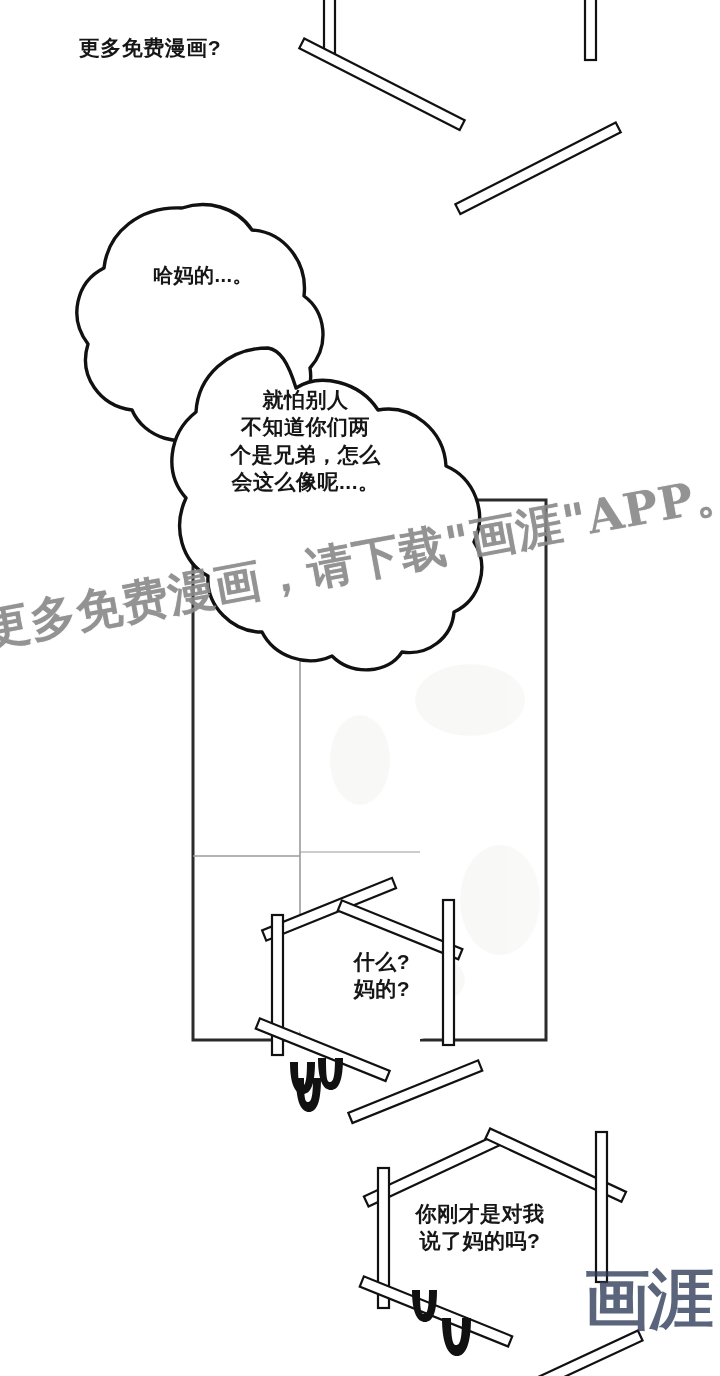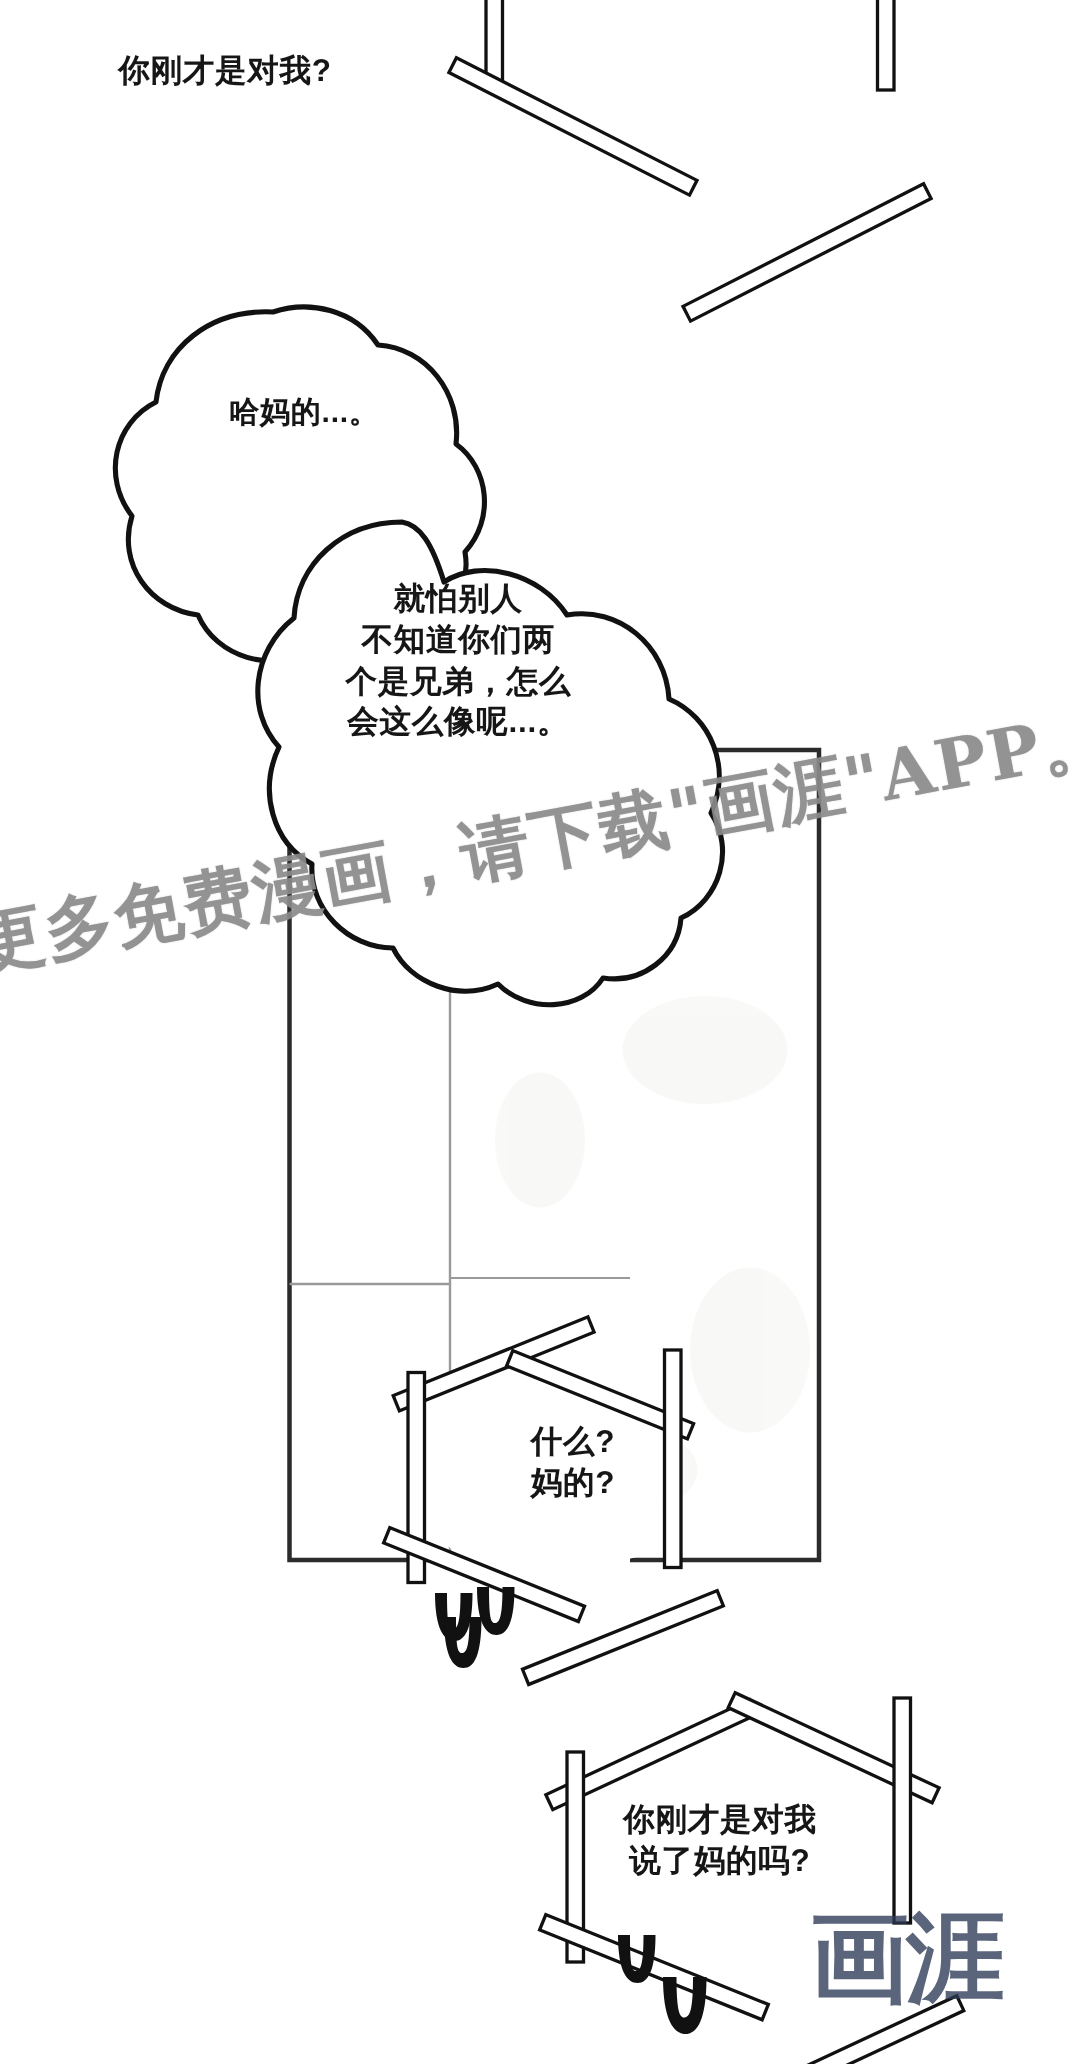--- a/index.html
+++ b/index.html
@@ -86,22 +86,22 @@
     right:8px;
     bottom:4px;
     width:172px;
     height:96px;
     z-index:70;
   }
   #corner-logo .logo-main{
     position:absolute;
     left:0; top:-4px;
     width:172px;
-    text-align:left;
-    font-family:Liberation Sans, sans-serif;
+    text-align:right;
+    font-family:Liberation Mono, monospace;
     font-weight:700;
     font-size:66px;
     line-height:1;
     color:#2d3a57;
     opacity:.78;
     letter-spacing:-2px;
   }
   #corner-logo .logo-sub{
     position:absolute;
     left:0; bottom:2px;
@@ -275,21 +275,21 @@
 
         <rect class="stick" x="490" y="1330" width="150" height="11" transform="rotate(-25 640 1335)"></rect>
 
         <path class="tail" d="M 412 1290 C 412 1314, 418 1322, 425 1322 C 432 1322, 437 1314, 437 1290 L 429 1290 C 429 1310, 427 1314, 424 1314 C 421 1314, 420 1310, 420 1290 Z"></path>
         <path class="tail" d="M 442 1318 C 442 1346, 449 1356, 457 1356 C 465 1356, 471 1346, 471 1318 L 462 1318 C 462 1340, 460 1345, 456 1345 C 453 1345, 451 1340, 451 1318 Z"></path>
       </g>
     </svg>
   </div>
 
   <div id="bubble-1">
-    <div class="bubble-text">你刚才是对我?</div>
+    <div class="bubble-text">更多免费漫画?</div>
   </div>
 
   <div id="bubble-2">
     <div class="bubble-text">哈妈的...。</div>
   </div>
 
   <div id="bubble-3">
     <div class="bubble-text">就怕别人
 不知道你们两
 个是兄弟，怎么

